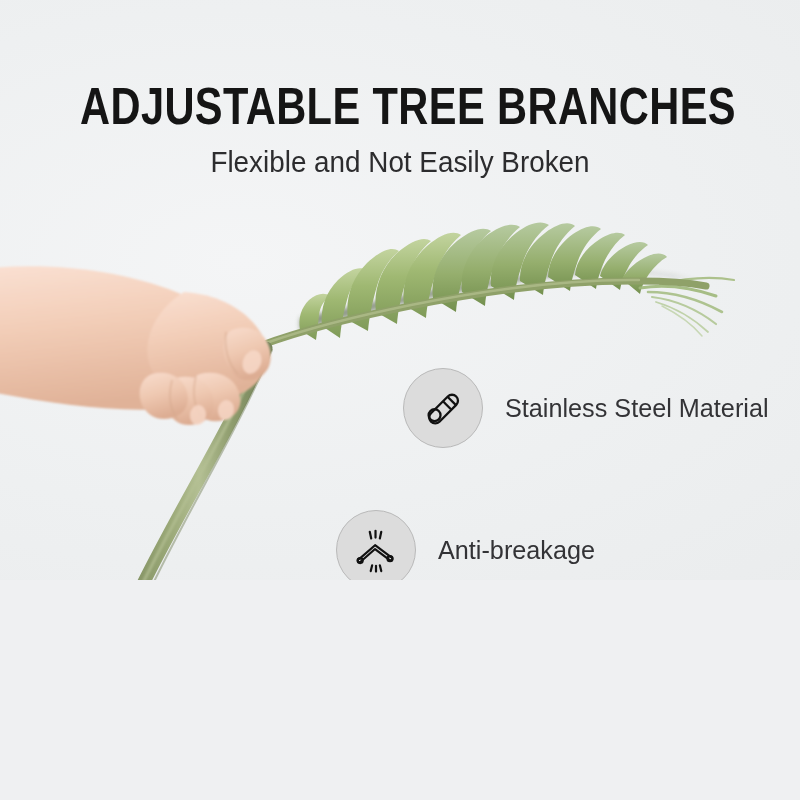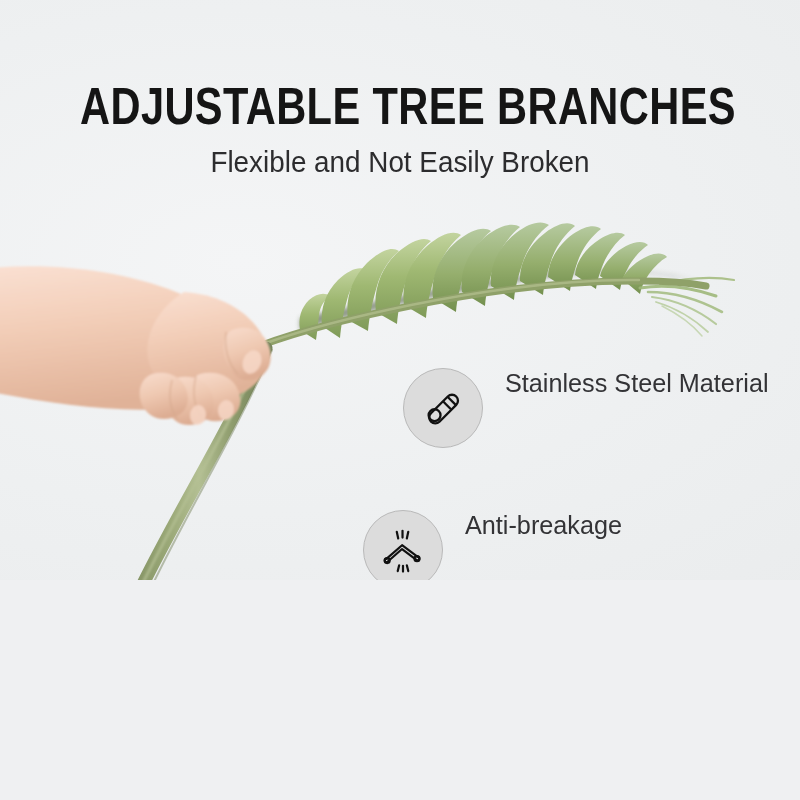--- a/index.html
+++ b/index.html
@@ -35,23 +35,23 @@
     text-align:center;
     font-size:29px;line-height:34px;
     font-weight:400;
     color:#2c2c2e;
     transform:scaleX(0.96);
     transform-origin:50% 50%;
     white-space:nowrap;
   }
 
   
-  .feature{position:absolute;display:flex;}
+  .feature{position:absolute;display:flex;align-items:center;}
   .f1{left:403px;top:368px;}
-  .f2{left:363px;top:510px;}
+  .f2{left:336px;top:510px;}
   .f3{left:299px;top:650px;}
 
   .badge{
     width:80px;height:80px;border-radius:50%;
     background:#dcdcdc;
     border:1px solid #b9b9b9;
     display:flex;align-items:center;justify-content:center;
     flex:0 0 auto;
     box-sizing:border-box;
   }

